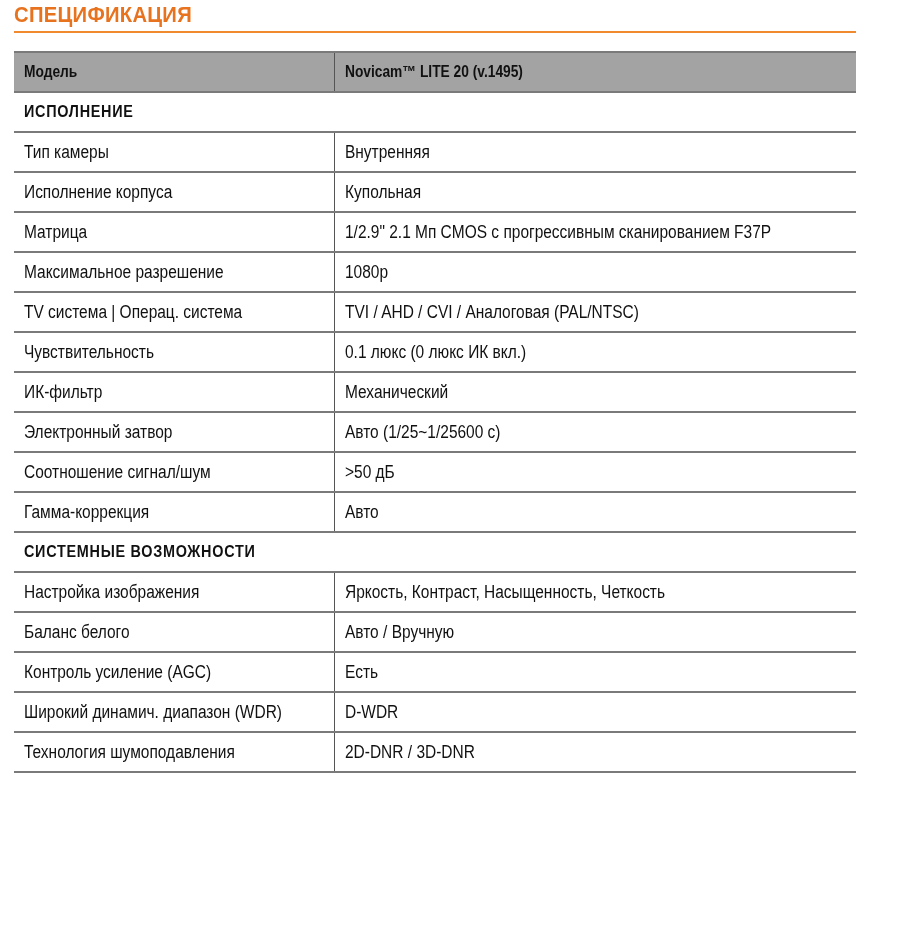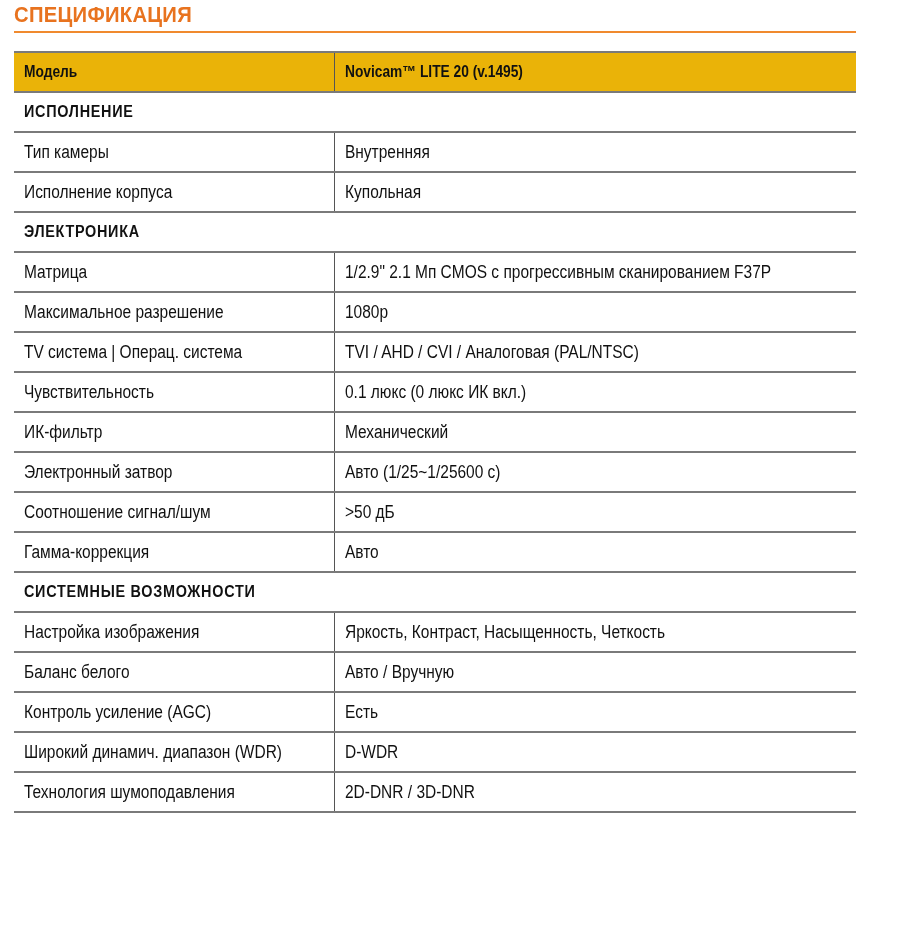--- a/index.html
+++ b/index.html
@@ -9,21 +9,21 @@
            color: #e8731f; letter-spacing: 0.3px; font-family: "Liberation Sans", sans-serif;
            transform: scaleX(0.92); transform-origin: left top; }
   .title-rule { position: absolute; left: 14px; top: 31px; width: 842px; height: 2px; background: #f08a2e; }
   table { position: absolute; left: 14px; top: 51px; width: 842px; border-collapse: collapse; table-layout: fixed; }
   col.c1 { width: 320px; }
   col.c2 { width: 522px; }
   td { height: 38px; padding: 0 0 0 10px; font-size: 18px; border-bottom: 2px solid #7a7a7a;
        white-space: nowrap; overflow: hidden; vertical-align: middle; }
   td span { display: inline-block; transform: scaleX(0.86); transform-origin: left center; }
   td.key { border-right: 1px solid #555; }
-  tr.header td { background: #eab308; font-weight: bold; font-size: 16px; border-top: 2px solid #7a7a7a; }
+  tr.header td { background: #a3a3a3; font-weight: bold; font-size: 16px; border-top: 2px solid #7a7a7a; }
   tr.section td { font-weight: bold; font-size: 16px; letter-spacing: 0.8px; }
   tr.section td span { transform: scaleX(0.9); }
 </style>
 </head>
 <body>
 
 <div class="title">СПЕЦИФИКАЦИЯ</div>
 <div class="title-rule"></div>
 
 <table>
@@ -39,23 +39,20 @@
   <tr class="section">
         <td colspan="2"><span>ИСПОЛНЕНИЕ</span></td>
       </tr>
       <tr>
         <td class="key"><span>Тип камеры</span></td>
         <td><span>Внутренняя</span></td>
       </tr>
       <tr>
         <td class="key"><span>Исполнение корпуса</span></td>
         <td><span>Купольная</span></td>
-      </tr>
-      <tr class="section">
-        <td colspan="2"><span>ЭЛЕКТРОНИКА</span></td>
       </tr>
       <tr>
         <td class="key"><span>Матрица</span></td>
         <td><span>1/2.9" 2.1 Мп CMOS с прогрессивным сканированием F37P</span></td>
       </tr>
       <tr>
         <td class="key"><span>Максимальное разрешение</span></td>
         <td><span>1080p</span></td>
       </tr>
       <tr>

